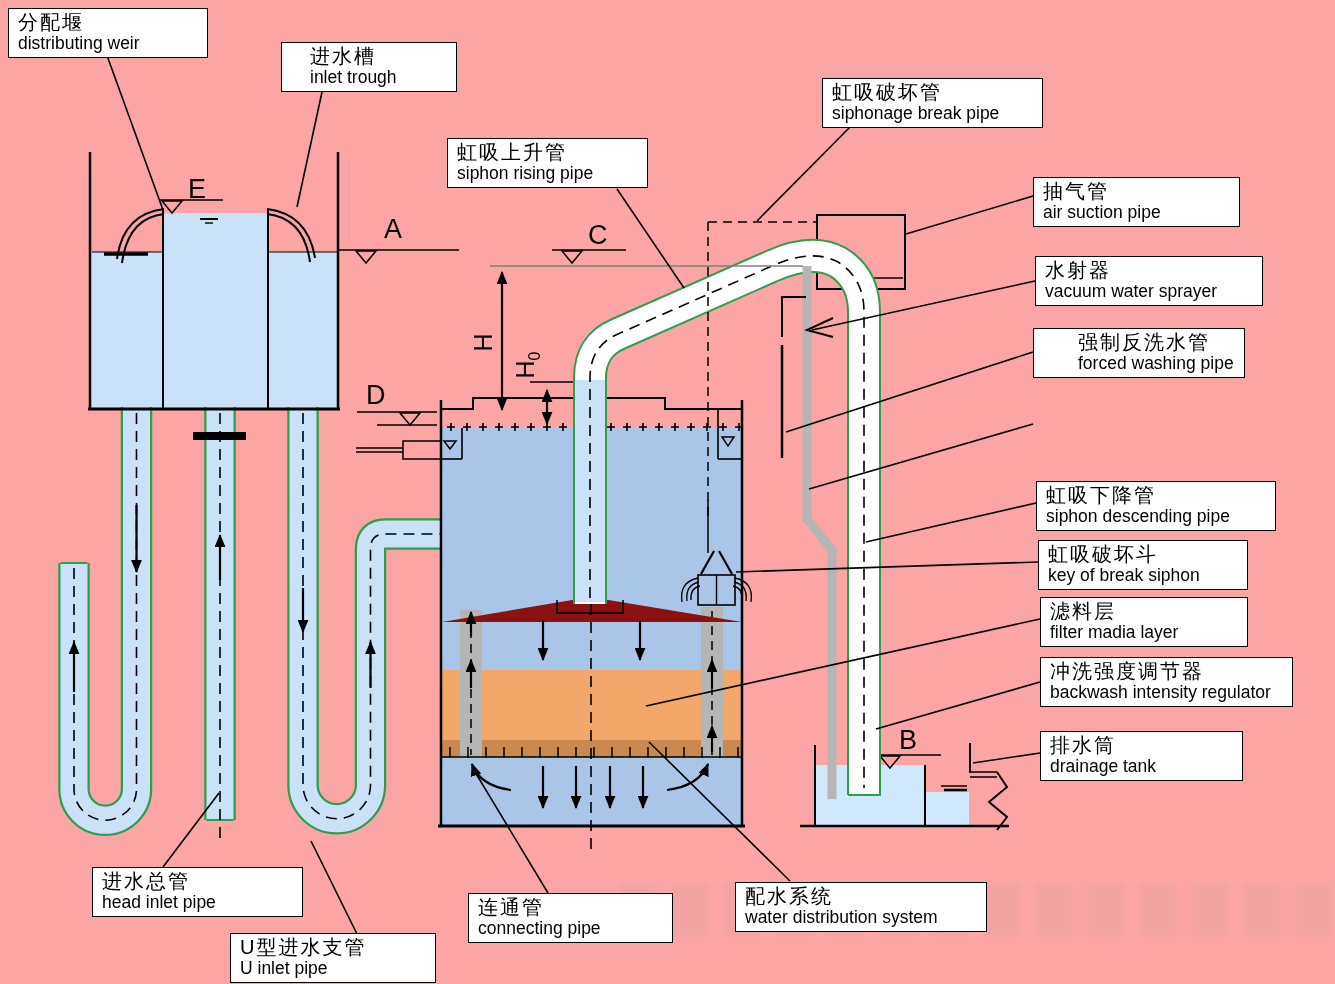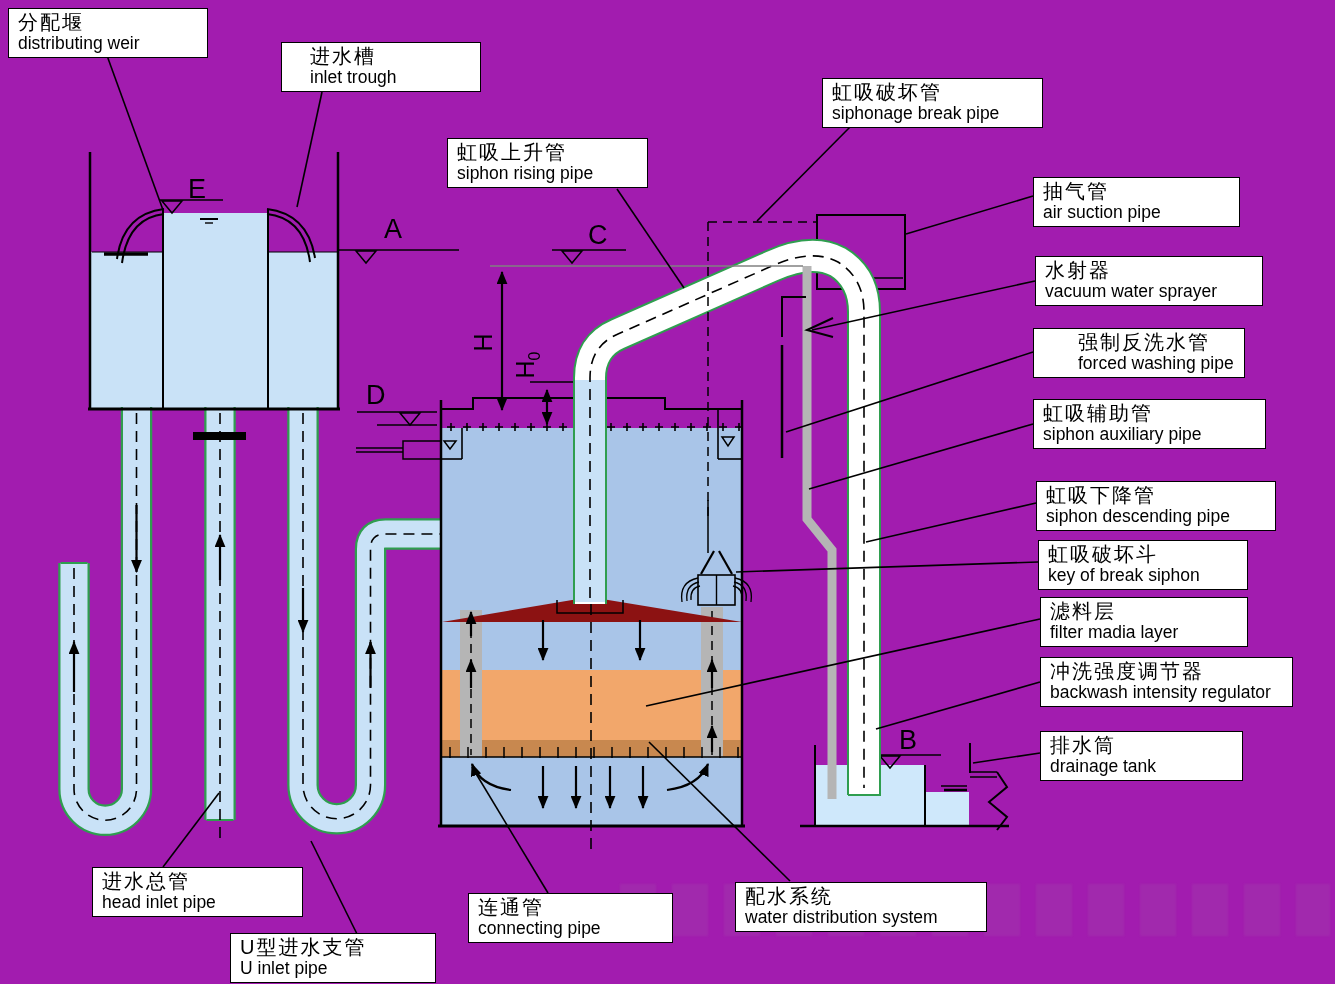--- a/index.html
+++ b/index.html
@@ -1,17 +1,17 @@
 <!DOCTYPE html>
 <html style="--c-pipe-fill: #c9e2f7; --c-pipe-outline: #2f9e4f; --c-tank-water: #a9c5e8; --c-filter-media: #f2a76b; --c-media-support: #c8884f; --c-cone: #8c1212; --c-gray-pipe: #b5b5b5; --c-drain-water: #cfe8fb; --c-line: #000000; --c-level-line: #808080;"><head>
 <meta charset="utf-8">
 <style>
   html,body{margin:0;padding:0;background:#ffffff;}
   #stage{
-    position:relative;width:1335px;height:984px;background:#a21caf;overflow:hidden;
+    position:relative;width:1335px;height:984px;background:#fca5a5;overflow:hidden;
     font-family:"Liberation Sans","DejaVu Sans",sans-serif;color:#000;
   }
   #linework{position:absolute;left:0;top:0;}
   
   .ln{stroke:var(--c-line);fill:none;}
   .pipe-green{stroke:var(--c-pipe-outline);fill:none;}
   .pipe-blue{stroke:var(--c-pipe-fill);fill:none;}
   .pipe-white{stroke:#ffffff;fill:none;}
   .dash{stroke:var(--c-line);fill:none;stroke-width:1.6;stroke-dasharray:11 7;}
   .dash2{stroke:var(--c-line);fill:none;stroke-width:1.5;stroke-dasharray:9 6;}
@@ -251,21 +251,21 @@
     <line x1="790" y1="881" x2="649" y2="742" class="lead"></line>
   </g>
 </svg>
 
 <div class="watermark"></div>
 
 <div class="lbl" style="left:8px;top:8px;width:200px;">
   <div class="zh">分配堰</div>
   <div class="en">distributing weir</div>
 </div>
-<div class="lbl" style="left:281px;top:42px;width:200px;padding-left:28px;">
+<div class="lbl" style="left:281px;top:42px;width:176px;padding-left:28px;">
   <div class="zh">进水槽</div>
   <div class="en">inlet trough</div>
 </div>
 <div class="lbl" style="left:447px;top:138px;width:201px;">
   <div class="zh">虹吸上升管</div>
   <div class="en">siphon rising pipe</div>
 </div>
 <div class="lbl" style="left:822px;top:78px;width:221px;">
   <div class="zh">虹吸破坏管</div>
   <div class="en">siphonage break pipe</div>
@@ -274,24 +274,20 @@
   <div class="zh">抽气管</div>
   <div class="en">air suction pipe</div>
 </div>
 <div class="lbl" style="left:1035px;top:256px;width:228px;">
   <div class="zh">水射器</div>
   <div class="en">vacuum water sprayer</div>
 </div>
 <div class="lbl" style="left:1033px;top:328px;width:212px;padding-left:44px;">
   <div class="zh">强制反洗水管</div>
   <div class="en">forced washing pipe</div>
-</div>
-<div class="lbl" style="left:1033px;top:399px;width:233px;">
-  <div class="zh">虹吸辅助管</div>
-  <div class="en">siphon auxiliary pipe</div>
 </div>
 <div class="lbl" style="left:1036px;top:481px;width:240px;">
   <div class="zh">虹吸下降管</div>
   <div class="en">siphon descending pipe</div>
 </div>
 <div class="lbl" style="left:1038px;top:540px;width:210px;">
   <div class="zh">虹吸破坏斗</div>
   <div class="en">key of break siphon</div>
 </div>
 <div class="lbl" style="left:1040px;top:597px;width:208px;">

